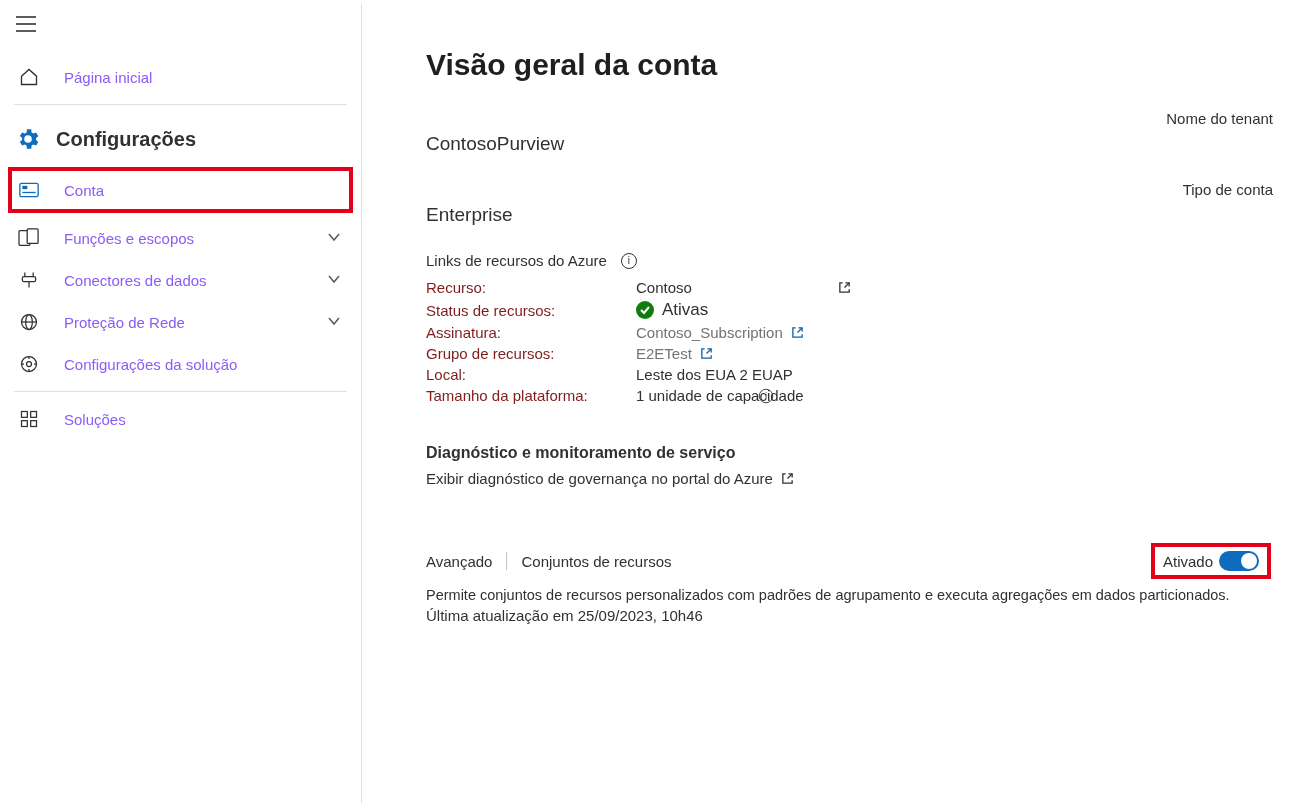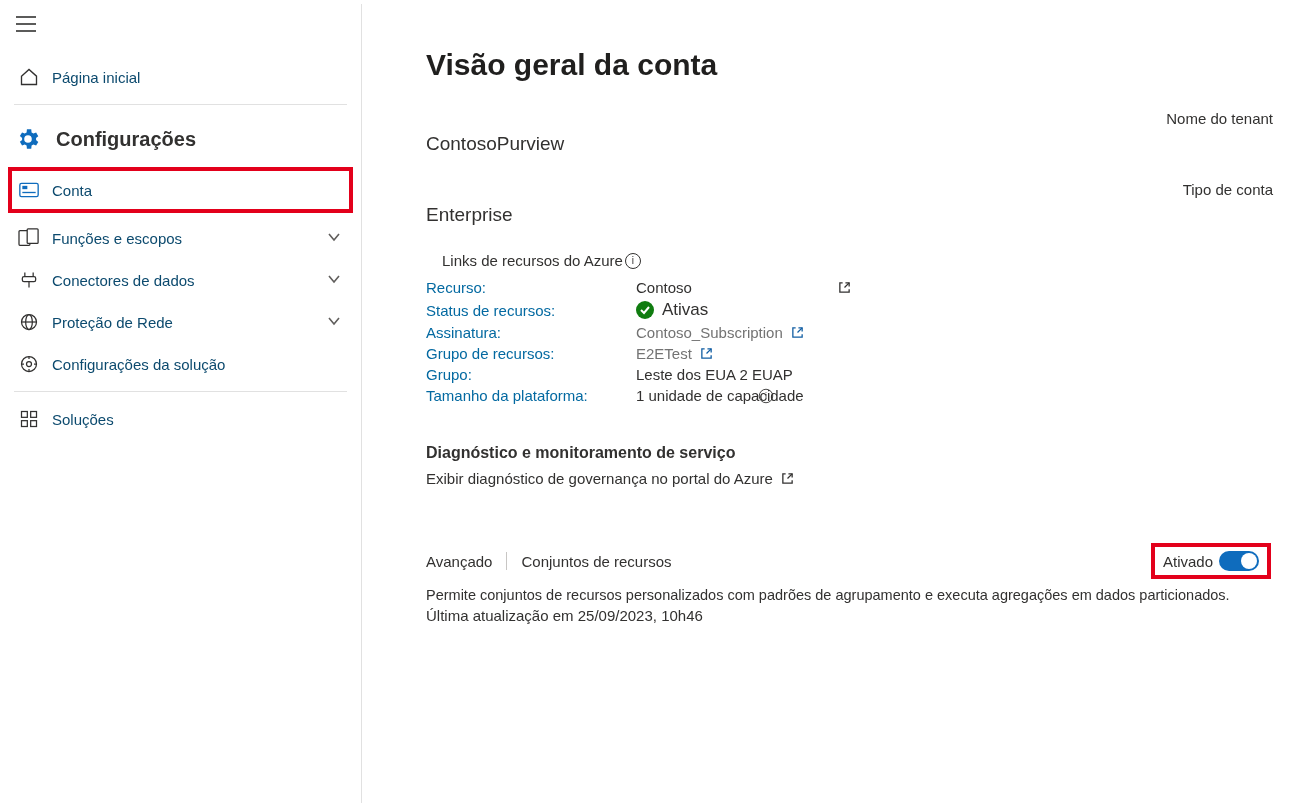--- a/index.html
+++ b/index.html
@@ -23,25 +23,25 @@
     border-right: 1px solid #e1e1e1;
     display: flex;
     flex-direction: column;
     padding-top: 6px;
   }
   .hamburger-row { padding: 2px 12px 4px 14px; }
   .hamburger-icon { width: 24px; height: 24px; display: inline-flex; align-items: center; justify-content: center; cursor: pointer; }
   .side-item {
     display: flex;
     align-items: center;
-    gap: 12px;
+    gap: 24px;
     padding: 10px 14px 10px 18px;
     cursor: pointer;
     font-size: 15px;
-    color: #0c4a6e;
+    color: #8b5cf6;
   }
   .side-item .icon-slot { width: 22px; height: 22px; display:flex; align-items:center; justify-content:center; color:#323130; }
   .side-item .chevron { margin-left: auto; margin-right: 6px; color:#605e5c; }
   .divider { height: 1px; background: #e1e1e1; margin: 6px 14px; }
   .section-header {
     display:flex; align-items:center; gap:14px;
     padding: 14px 14px 10px 14px;
     font-size: 20px;
     font-weight: 600;
   }
@@ -60,26 +60,26 @@
   }
   h1.page-title {
     margin: 0 0 28px 0;
     font-size: 30px;
     font-weight: 600;
     color: #201f1e;
   }
   .fld-label { font-size: 15px; color:#323130; margin-bottom: 6px; text-align: right; }
   .fld-value { font-size: 19px; color:#323130; margin-bottom: 26px; }
   .subheading {
-    font-size: 15px; color:#323130; display:flex; align-items:center; gap:2px;
-    margin: 18px 0 10px 16px;
+    font-size: 15px; color:#323130; display:flex; align-items:center; gap:14px;
+    margin: 18px 0 10px 0;
   }
   .info-icon { width:16px; height:16px; border:1.4px solid #323130; border-radius:50%; display:inline-flex; align-items:center; justify-content:center; font-size:10px; line-height:1; color:#323130; }
   .kv-row { display:flex; align-items:center; margin: 4px 0; font-size:15px; }
-  .kv-row .k { width: 210px; color:#0369a1; }
+  .kv-row .k { width: 210px; color:#7f1d1d; }
   .kv-row .v { display:flex; align-items:center; gap:6px; }
   .link { color:#737373; cursor:pointer; }
   .ext-icon { width:14px; height:14px; display:inline-flex; align-items:center; justify-content:center; margin-left:2px; }
   .ext-icon svg { display:block; }
   .status-ok { width:18px; height:18px; border-radius:50%; background:#107c10; display:inline-flex; align-items:center; justify-content:center; margin-right:2px; }
   .status-ok svg { display:block; }
   .resource-val { font-size:15px; font-weight:500; }
   .status-val { font-size:17px; }
   .section-title { font-size:16px; font-weight:600; margin: 40px 0 8px 0; }
   .diag-link { font-size:15px; display:flex; align-items:center; gap:6px; }
@@ -290,21 +290,21 @@
           <svg width="13" height="13" viewBox="0 0 14 14" fill="none" stroke="#115ea3" stroke-width="1.4">
               <path d="M5 2H2v10h10V9"></path>
               <path d="M8 2h4v4"></path>
               <path d="M12 2 7 7"></path>
             </svg>
         </span>
       </span>
     </div>
 
     <div class="kv-row">
-      <span class="k">Grupo:</span>
+      <span class="k">Local:</span>
       <span class="v">
           <span>Leste dos EUA 2 EUAP</span>
         </span>
     </div>
 
     <div class="kv-row">
       <span class="k">Tamanho da plataforma:</span>
       <span class="v">
         <span>1 unidade de capacidade</span>
         <span class="info-icon" style="margin-left:-52px; position:relative; transform:scale(0.9);">i</span>

